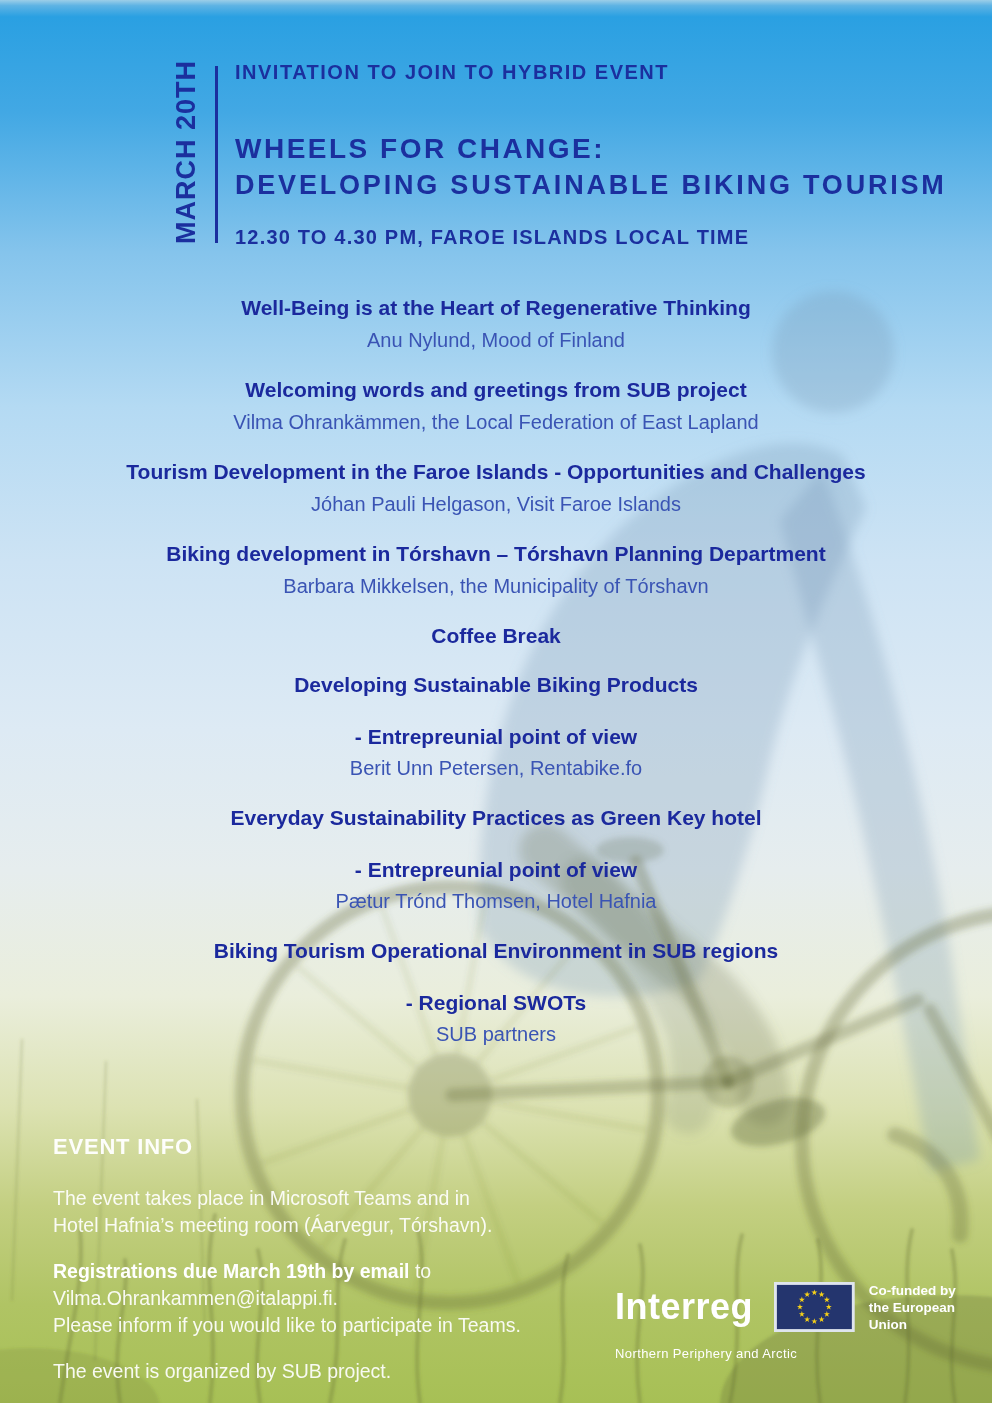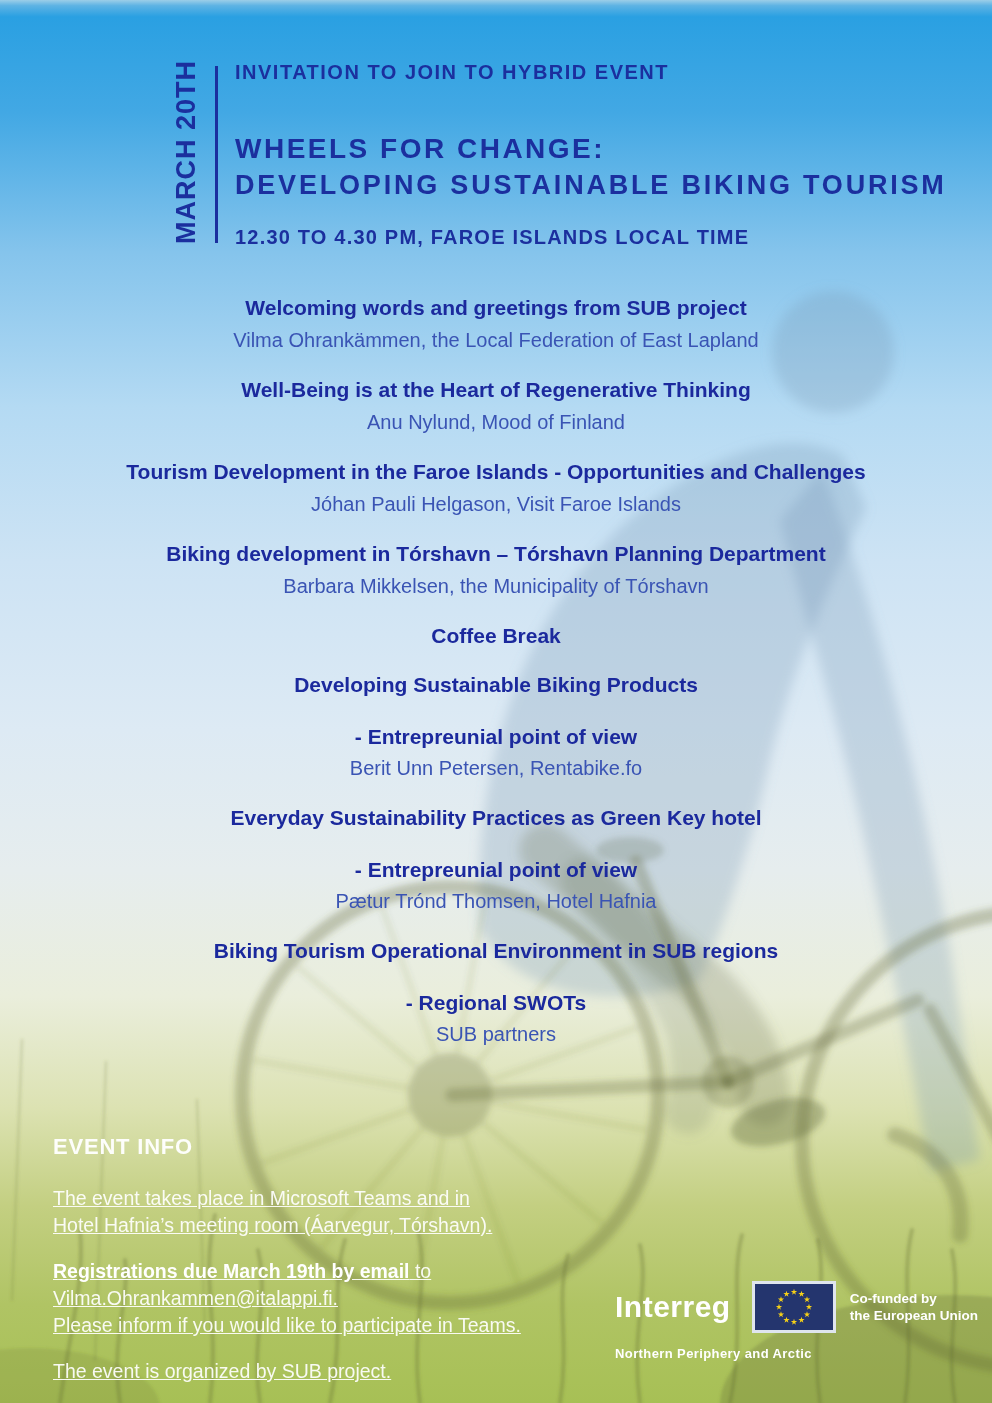--- a/index.html
+++ b/index.html
@@ -50,31 +50,31 @@
   .agenda { position:absolute; left:0; right:0; top:291px; text-align:center; }
   .agenda-item { margin-bottom:16px; }
   .a-title { font-size:21px; font-weight:700; line-height:33px; color:#1b299d; }
   .a-sub   { font-size:21px; font-weight:700; line-height:31px; color:#1b299d;margin-top:20px; }
   .a-speaker { font-size:20px; font-weight:400; line-height:33px; color:#3a54b4; }
 
   
   .event-info { position:absolute; left:53px; top:1134px; width:560px; color:#fff; }
   .info-h { font-size:22px; font-weight:700; letter-spacing:0.8px; margin-bottom:25px;
             color:rgba(255,255,255,0.96); }
-  .info-p { font-size:19.5px; line-height:27px; color:rgba(255,255,255,0.92); margin-bottom:19px; font-weight:400;text-decoration:underline;}
+  .info-p { font-size:19.5px; line-height:27px; color:rgba(255,255,255,0.92); margin-bottom:19px; font-weight:400;}
   .info-p .line { display:block; }
   .info-bold { font-weight:700; color:#ffffff; }
 
   
   .logo-block { position:absolute; left:615px; top:1280px; color:#fff; }
   .logo-row { display:flex; align-items:center; }
-  .brand { font-size:30px; font-weight:600; letter-spacing:0.5px; line-height:54px; }
+  .brand { font-size:36px; font-weight:600; letter-spacing:0.5px; line-height:54px; }
   .flag { margin-left:21px; display:block; }
   .cofunded { margin-left:14px; font-size:13.5px; font-weight:700; line-height:17px; }
-  .programme { margin-top:12px; font-size:13px; font-weight:700; letter-spacing:0.4px; }
+  .programme { margin-top:12px; font-size:13px; font-weight:400; letter-spacing:0.4px; }
 </style>
 </head>
 <body>
 
 <div class="poster">
 
   <svg class="bg-art" viewBox="0 0 992 1403" aria-hidden="true">
     <defs>
       <filter id="b6" x="-20%" y="-20%" width="140%" height="140%">
           <feGaussianBlur stdDeviation="6"></feGaussianBlur>
@@ -159,26 +159,26 @@
   <div class="hdr-rule"></div>
   <div class="hdr-col">
     <div class="hdr-kicker">INVITATION TO JOIN TO HYBRID EVENT</div>
     <div class="hdr-title1">WHEELS FOR CHANGE:</div>
     <div class="hdr-title2">DEVELOPING SUSTAINABLE BIKING TOURISM</div>
     <div class="hdr-time">12.30 TO 4.30 PM, FAROE ISLANDS LOCAL TIME</div>
   </div>
 
   <div class="agenda">
     <div class="agenda-item">
+      <div class="a-title">Well-Being is at the Heart of Regenerative Thinking</div>
+      <div class="a-speaker">Anu Nylund, Mood of Finland</div>
+    </div>
+    <div class="agenda-item">
       <div class="a-title">Welcoming words and greetings from SUB project</div>
       <div class="a-speaker">Vilma Ohrankämmen, the Local Federation of East Lapland</div>
-    </div>
-    <div class="agenda-item">
-      <div class="a-title">Well-Being is at the Heart of Regenerative Thinking</div>
-      <div class="a-speaker">Anu Nylund, Mood of Finland</div>
     </div>
     <div class="agenda-item">
       <div class="a-title">Tourism Development in the Faroe Islands - Opportunities and Challenges</div>
       <div class="a-speaker">Jóhan Pauli Helgason, Visit Faroe Islands</div>
     </div>
     <div class="agenda-item">
       <div class="a-title">Biking development in Tórshavn – Tórshavn Planning Department</div>
       <div class="a-speaker">Barbara Mikkelsen, the Municipality of Tórshavn</div>
     </div>
     <div class="agenda-item">

